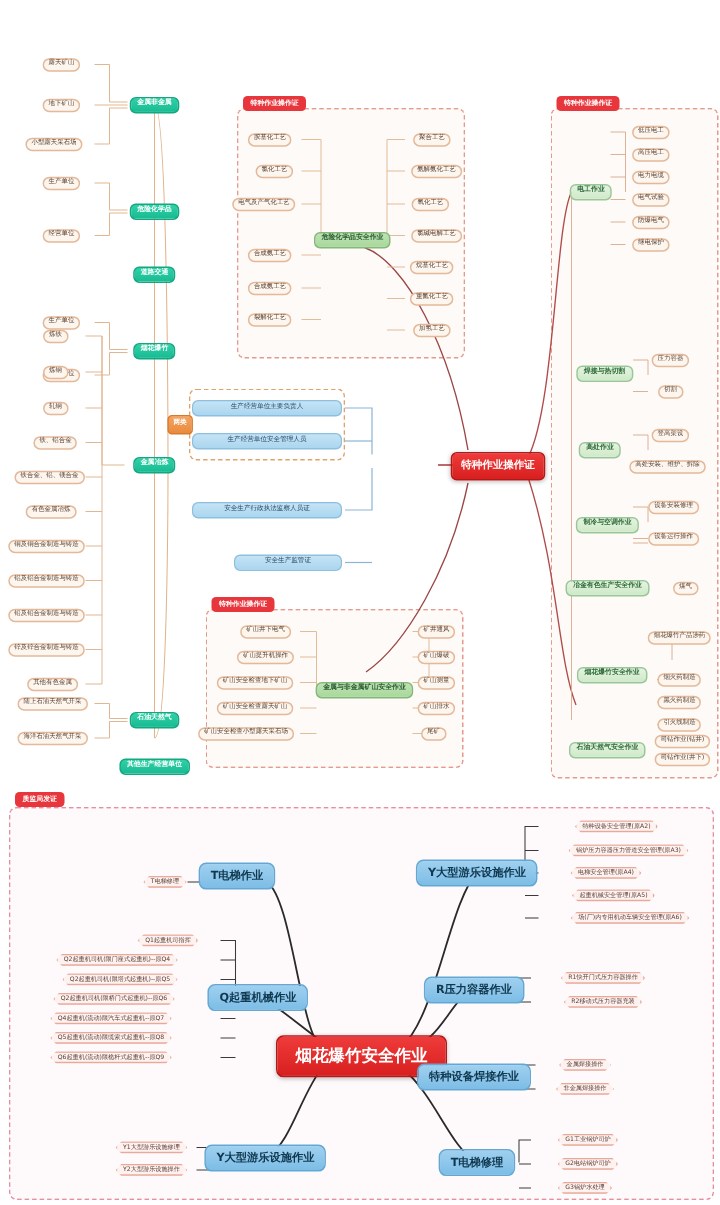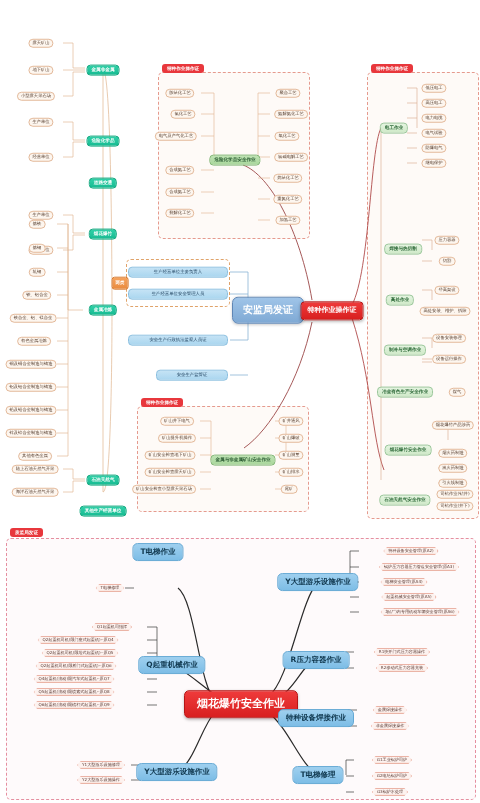--- a/index.html
+++ b/index.html
@@ -400,23 +400,20 @@
   <div class="node blue sm" style="left:178px;top:294px;width:100px;">
       <span>生产经营单位安全管理人员</span>
     </div>
   <div class="node blue sm" style="left:178px;top:340px;width:100px;">
       <span>安全生产行政执法监察人员证</span>
     </div>
   <div class="node blue sm" style="left:192px;top:375px;width:72px;">
       <span>安全生产监管证</span>
     </div>
 
-  <div class="node blue big" style="left:268px;top:310px;">
-    <span>安监局发证</span>
-  </div>
   <div class="node red" style="left:332px;top:311px;">
     <span>特种作业操作证</span>
   </div>
 
   <div class="node green mid" style="left:235px;top:160px;">
     <span>危险化学品安全作业</span>
   </div>
   <div class="node leaf" style="left:180px;top:93px;">
       <span>胺基化工艺</span>
     </div>
@@ -574,21 +571,21 @@
       <span>司钻作业(钻井)</span>
     </div>
   <div class="node leaf" style="left:455px;top:506px;">
       <span>司钻作业(井下)</span>
     </div>
 
   <div class="node red big" style="left:241px;top:704px;">
     <span>烟花爆竹安全作业</span>
   </div>
 
-  <div class="node blue mid" style="left:158px;top:552px;">
+  <div class="node blue mid" style="left:158px;top:584px;">
     <span>T电梯作业</span>
   </div>
   <div class="node hex" style="left:110px;top:588px;">
       <span>T电梯修理</span>
     </div>
 
   <div class="node blue mid" style="left:172px;top:665px;">
     <span>Q起重机械作业</span>
   </div>
   <div class="node hex" style="left:112px;top:627px;">

